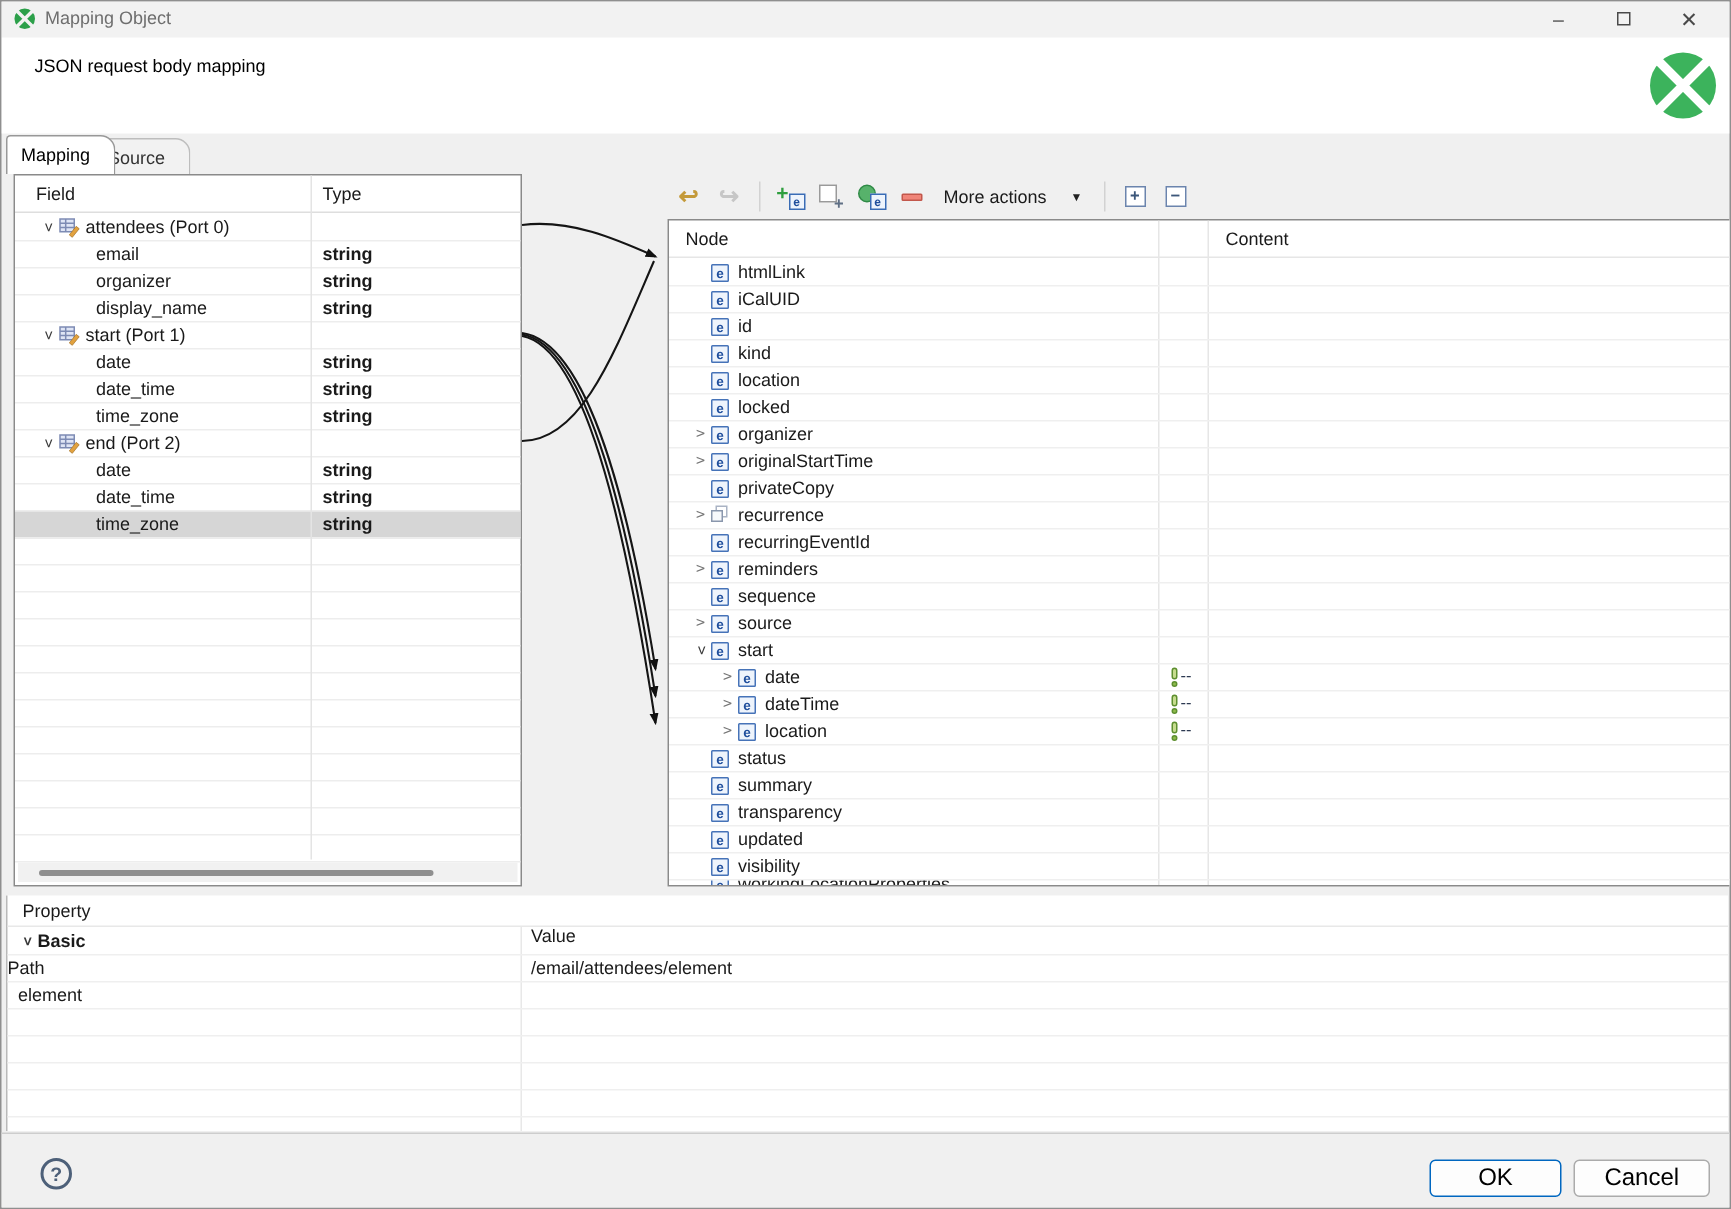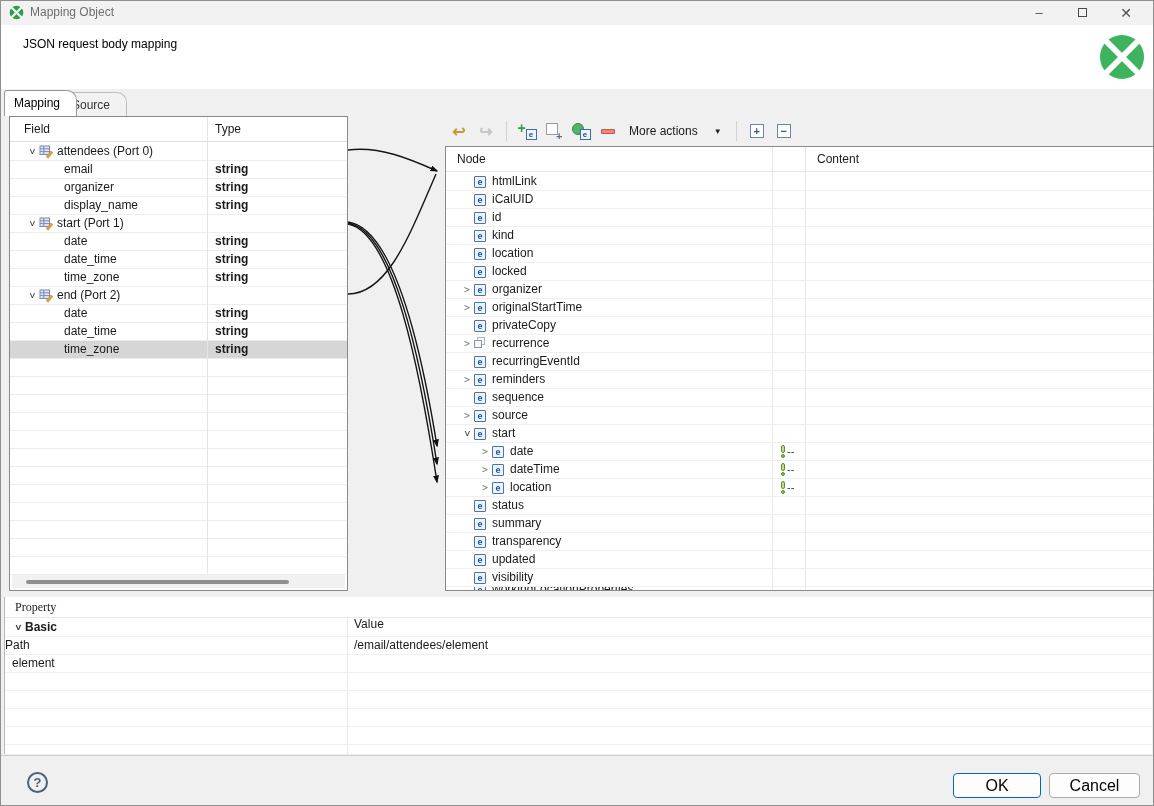--- a/index.html
+++ b/index.html
@@ -81,21 +81,21 @@
   .arr-icon .sq2 { position:absolute; left:0; top:3px; width:8px; height:8px; border:1px solid #8a97ad; background:#f7f9fc; }
   .mapflag { display:inline-flex; flex-direction:column; align-items:center; margin:0 2px 0 9px; }
   .mapflag .pill { width:4px; height:8px; background:#c6dc8e; border:1px solid #5d8f2f; border-radius:2px; }
   .mapflag .dot { width:4px; height:4px; background:#8fbb4d; border:1px solid #5d8f2f; border-radius:50%; margin-top:1px; }
   .mapdash { color:#2d3a52; font-size:11px; }
   .vscroll { position:absolute; right:1px; top:1px; bottom:1px; width:14px; background:#f0f0f0; border-left:1px solid #e3e3e3; }
   .vscroll .thumb { position:absolute; left:5px; top:204px; width:3px; height:208px; background:#8a8a8a; }
   
   .prop-panel { position:absolute; left:3px; top:596px; width:1148px; height:157px; background:#fff; border-left:1px solid #b9b9b9; }
   .prop-panel .thead { position:relative; height:21px; border-bottom:1px solid #e8e8e8; }
-  .prop-panel .thead .h1 { position:absolute; left:10px; top:3px;font-family:Liberation Serif, serif; }
+  .prop-panel .thead .h1 { position:absolute; left:10px; top:3px; }
   .prop-panel .thead .h2 { position:absolute; left:349px; top:20px; }
   .pvline { position:absolute; left:342px; top:21px; bottom:0; width:1px; background:#e8e8e8; }
   .prows { position:absolute; left:0; top:22px; right:0; }
   .prow { display:grid; grid-template-columns:342px 1fr; height:18px; border-bottom:1px solid #efefef; line-height:17px; }
   .prow .pcell { display:flex; align-items:center; overflow:hidden; }
   .prow .pcell.group { padding-left:6px; font-weight:bold; }
   .prow .vcell { padding-left:7px; overflow:hidden; white-space:nowrap; }
   
   .statusbar { position:absolute; left:0; top:754px; width:100%; height:52px; background:#f0f0f0; border-top:1px solid #cdcdcd; }
   .help-btn { position:absolute; left:26px; top:16px; width:21px; height:21px; border:2px solid #4d6079; border-radius:50%; color:#4d6079; font-weight:bold; text-align:center; line-height:17px; font-size:13px; background:transparent; }

